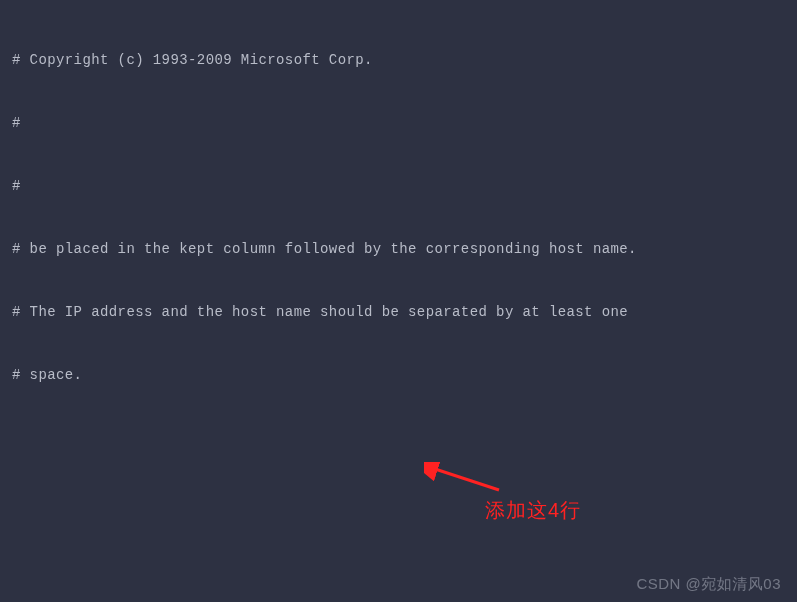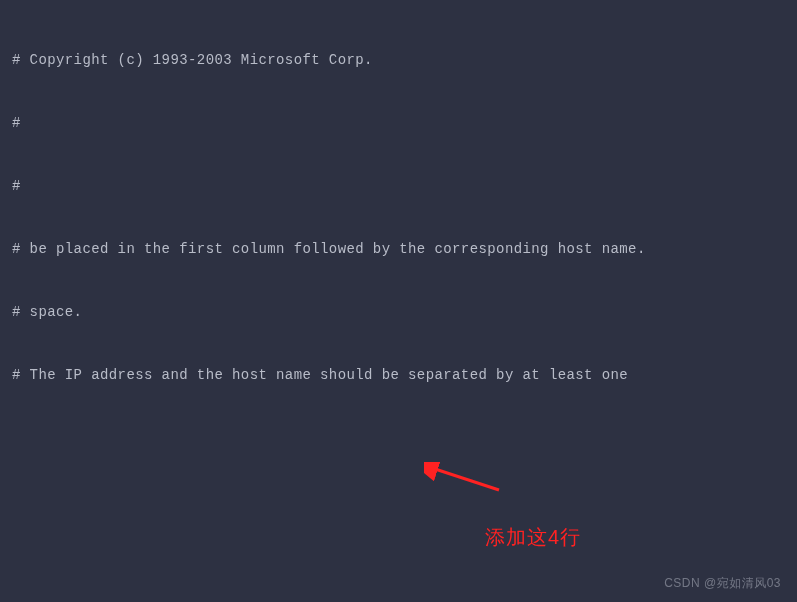--- a/index.html
+++ b/index.html
@@ -29,49 +29,48 @@
     }
     .annotation {
       position: absolute;
       color: #ff2222;
       font-family: "Microsoft YaHei", sans-serif;
       font-size: 20px;
       font-weight: 500;
       left: 485px;
       top: 500px;
       letter-spacing: 1px;
-      margin-top: 27px;
     }
     .arrow {
       position: absolute;
       left: 424px;
       top: 462px;
       width: 80px;
       height: 30px;
     }
     .watermark {
       position: absolute;
       right: 16px;
       bottom: 8px;
       color: rgba(200, 205, 215, 0.45);
       font-family: "Microsoft YaHei", sans-serif;
-      font-size: 12px;
+      font-size: 15px;
       letter-spacing: 0.5px;
     }
   </style>
 </head>
 <body>
 
 <div class="editor">
-  <span class="line"># Copyright (c) 1993-2003 Microsoft Corp.</span>
+  <span class="line"># Copyright (c) 1993-2009 Microsoft Corp.</span>
   <span class="line">#</span>
   <span class="line">#</span>
-  <span class="line"># be placed in the first column followed by the corresponding host name.</span>
+  <span class="line"># be placed in the kept column followed by the corresponding host name.</span>
+  <span class="line"># The IP address and the host name should be separated by at least one</span>
   <span class="line"># space.</span>
-  <span class="line"># The IP address and the host name should be separated by at least one</span>
   
   
   
   
   
   
   
   
   
   

